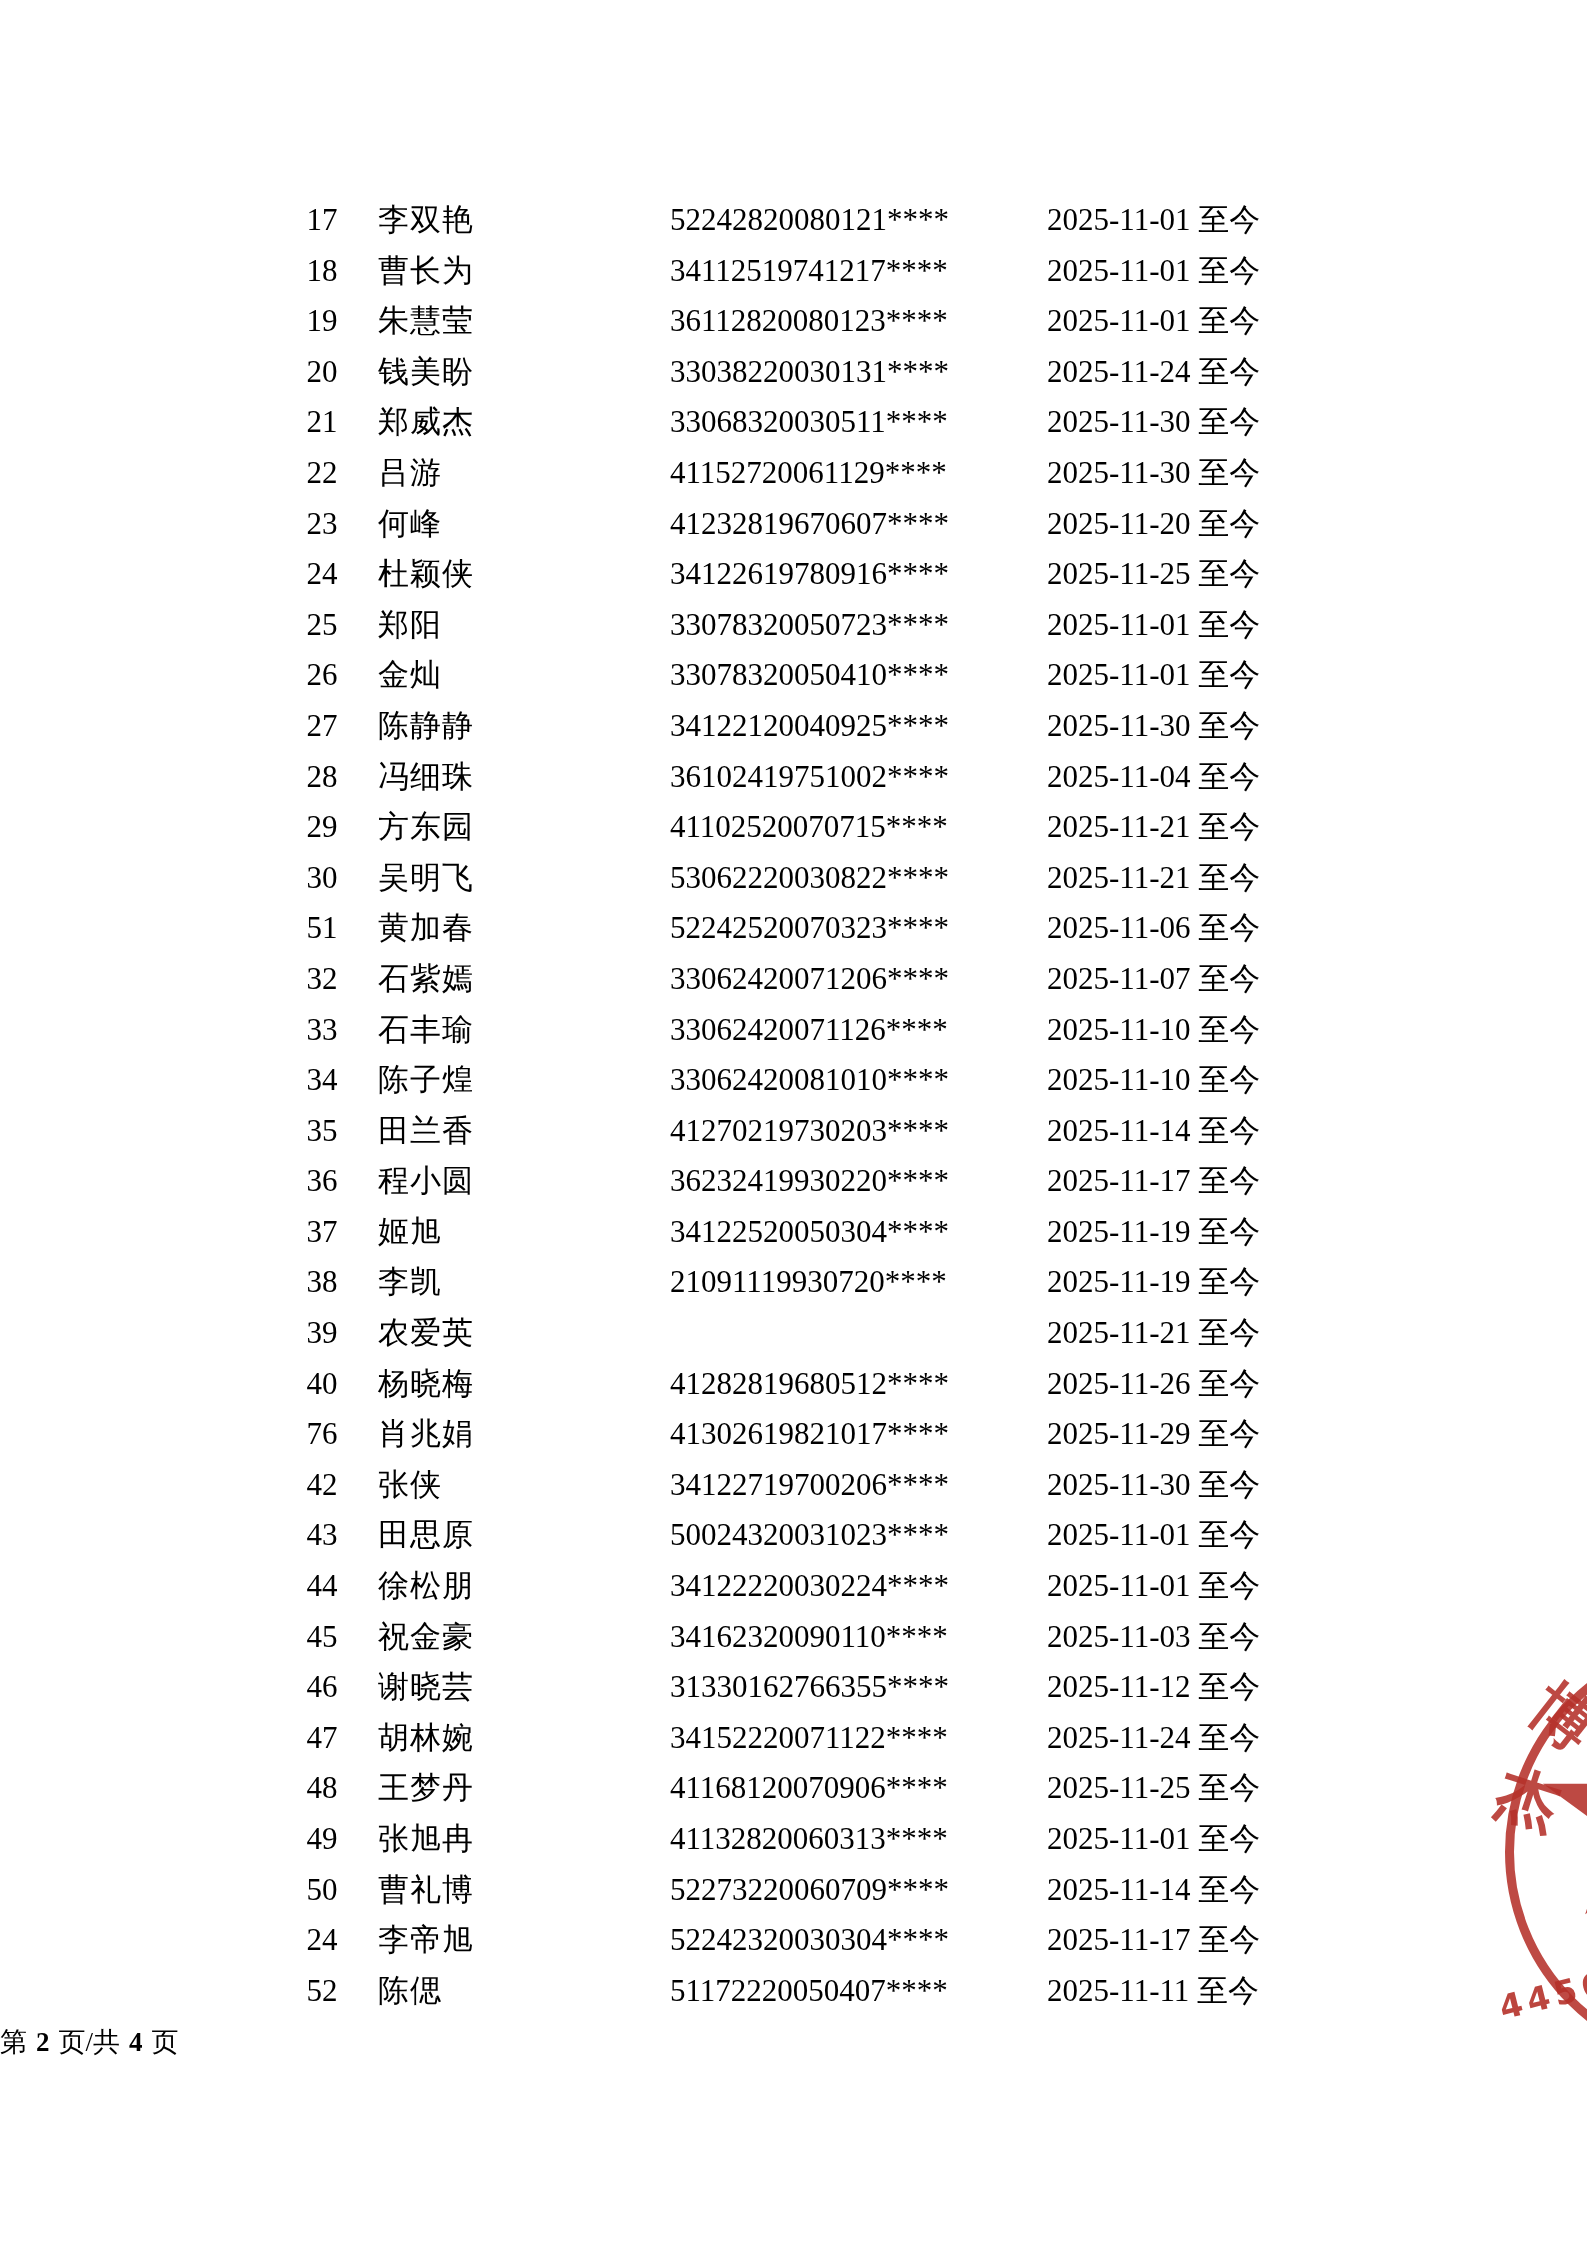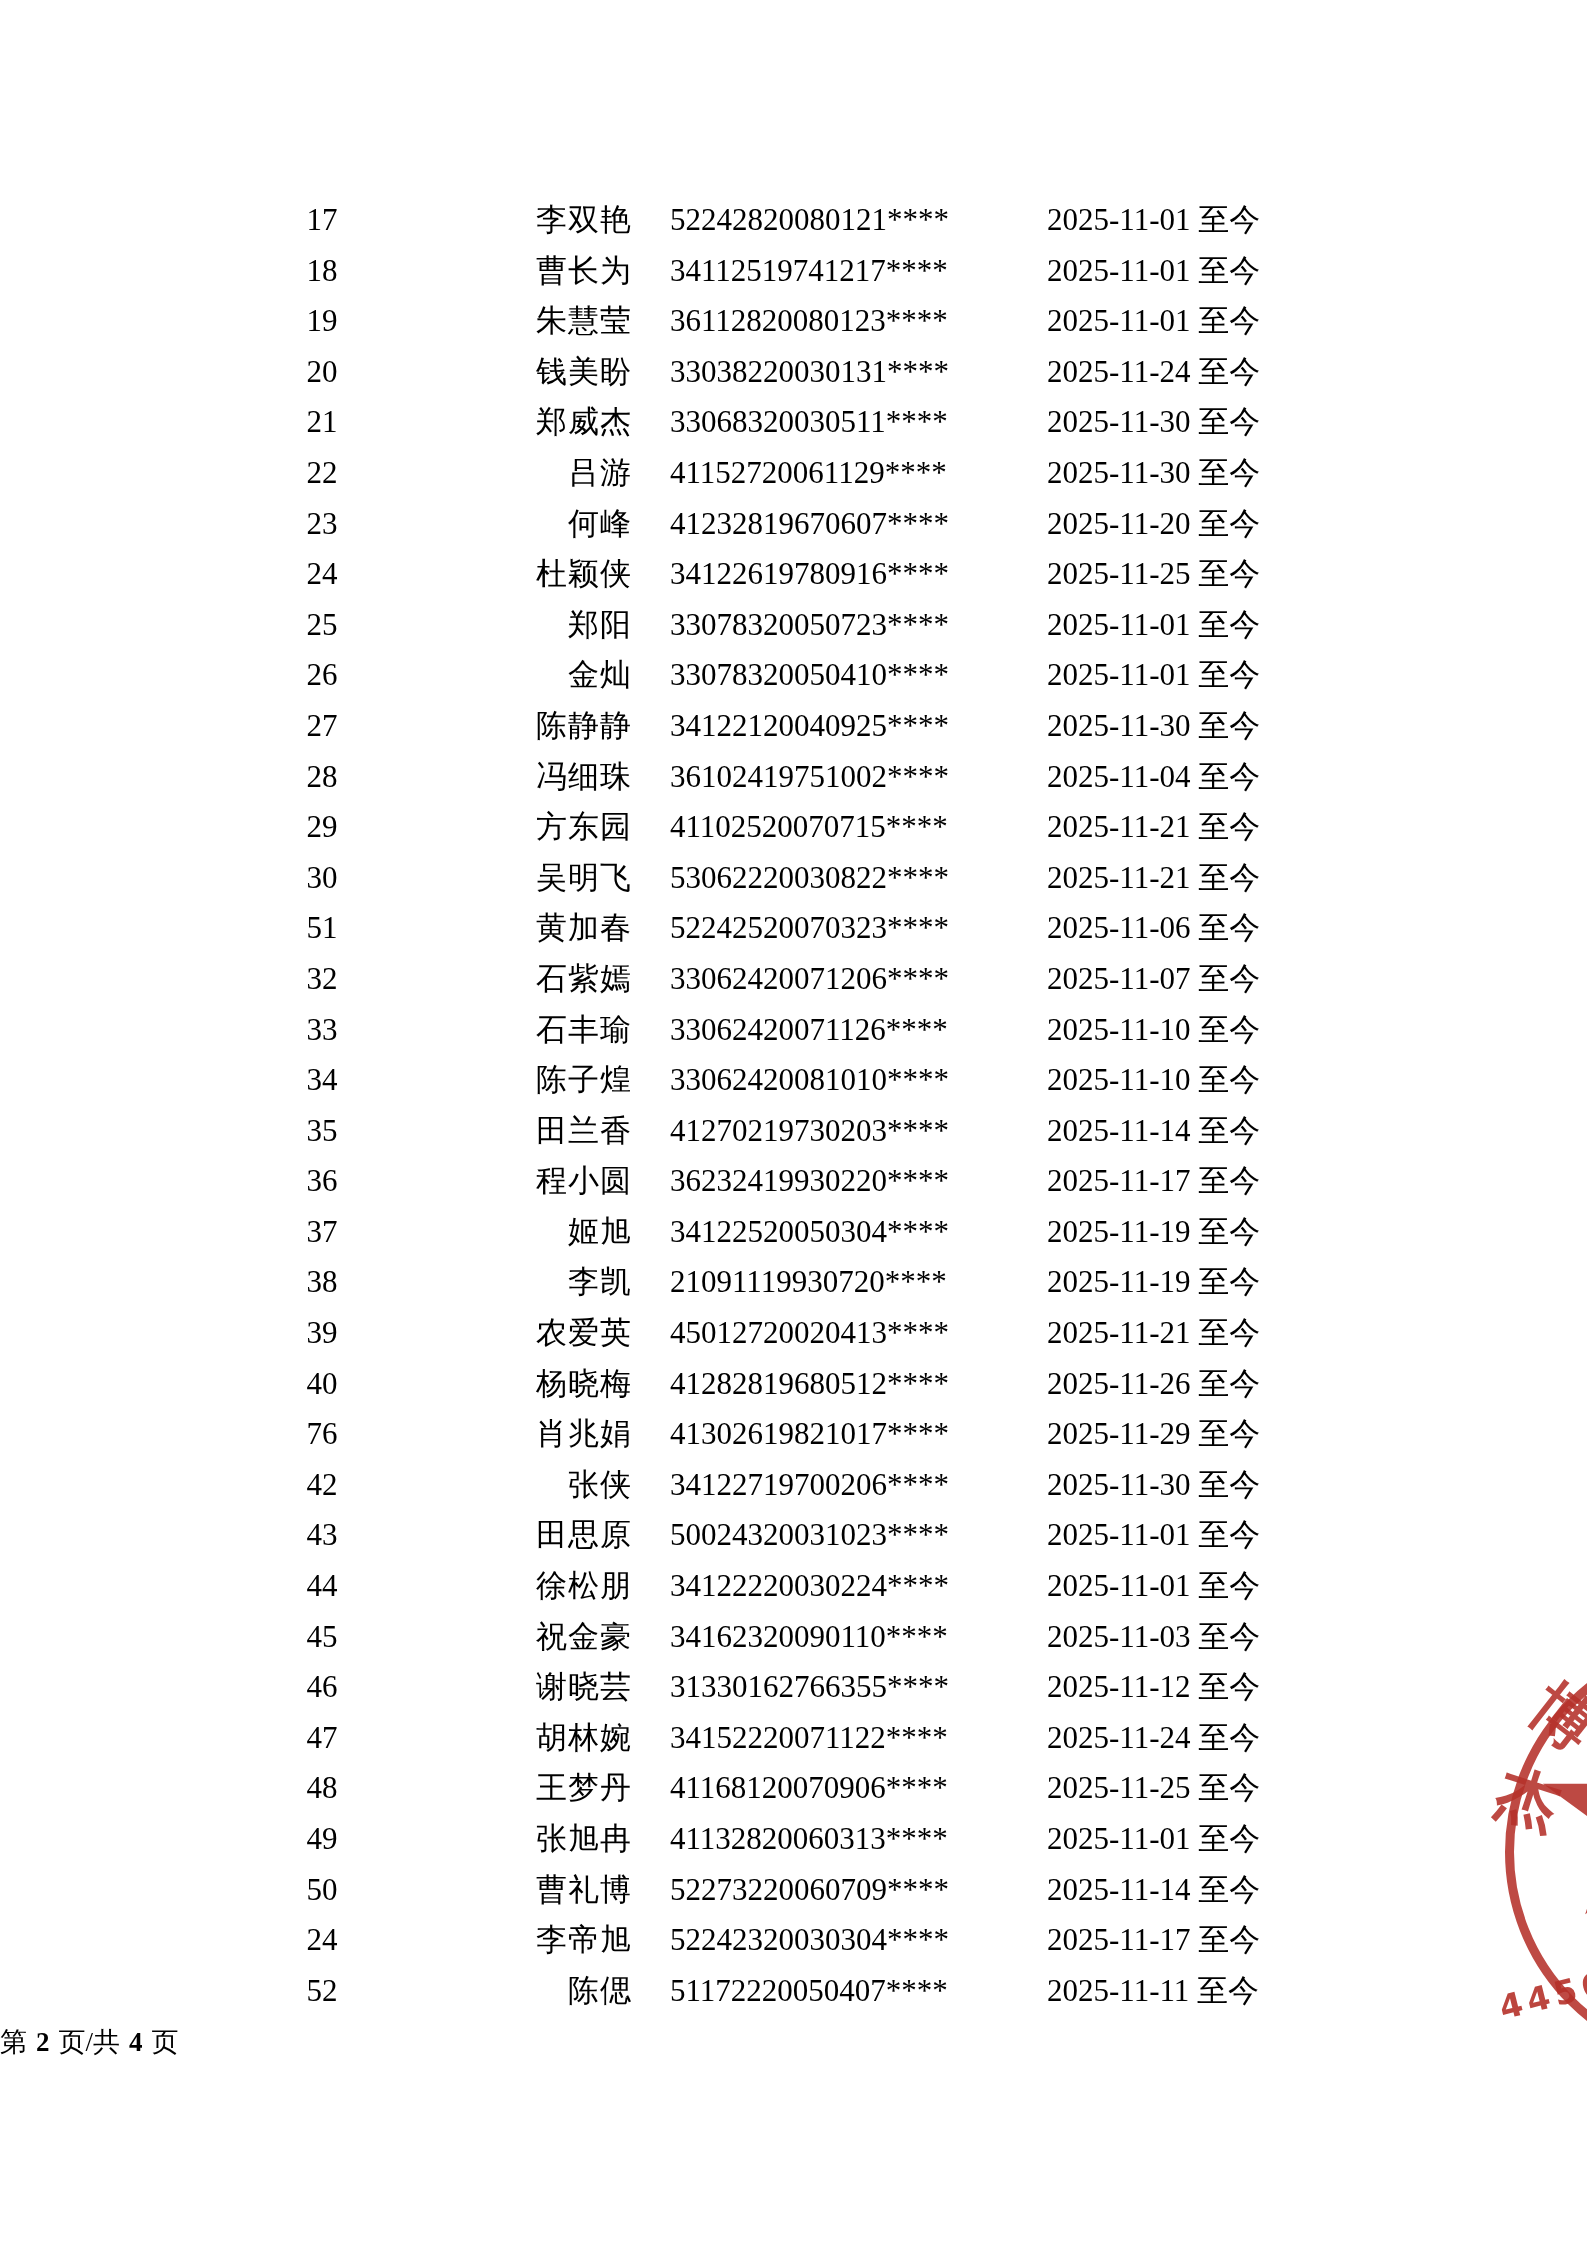--- a/index.html
+++ b/index.html
@@ -8,21 +8,21 @@
     width:1587px;height:2245px;
     background:#ffffff;
     overflow:hidden;
     font-family:"Liberation Serif","DejaVu Serif",serif;
     color:#000;
   }
   .table{position:absolute;left:0;top:195px;width:1587px;}
   .row{position:relative;height:50.6px;line-height:50.6px;font-size:31px;}
   .cell{position:absolute;top:0;white-space:nowrap;}
   .c-no{left:262px;width:120px;text-align:center;}
-  .c-name{left:392px;width:240px;text-align:right;letter-spacing:1px;}
+  .c-name{left:378px;width:240px;text-align:left;letter-spacing:1px;}
   .c-id{left:670px;width:300px;text-align:left;}
   .c-date{left:1047px;width:320px;text-align:left;}
   .footer{
     position:absolute;left:0;top:2018px;width:1587px;height:48px;
     line-height:48px;font-size:27px;
   }
   .footer .b{font-weight:bold;margin:0 9px;}
   
   .seal{position:absolute;left:0;top:0;width:1587px;height:2245px;pointer-events:none;}
   .seal *{position:absolute;color:#b5312a;}
@@ -209,21 +209,20 @@
     <div class="row">
       <div class="cell c-no">38</div>
       <div class="cell c-name">李凯</div>
       <div class="cell c-id">21091119930720****</div>
       <div class="cell c-date">2025-11-19 至今</div>
     </div>
 
     <div class="row">
       <div class="cell c-no">39</div>
       <div class="cell c-name">农爱英</div>
-      <div class="cell c-id">45012720020413****</div>
       <div class="cell c-date">2025-11-21 至今</div>
     </div>
 
     <div class="row">
       <div class="cell c-no">40</div>
       <div class="cell c-name">杨晓梅</div>
       <div class="cell c-id">41282819680512****</div>
       <div class="cell c-date">2025-11-26 至今</div>
     </div>
 

